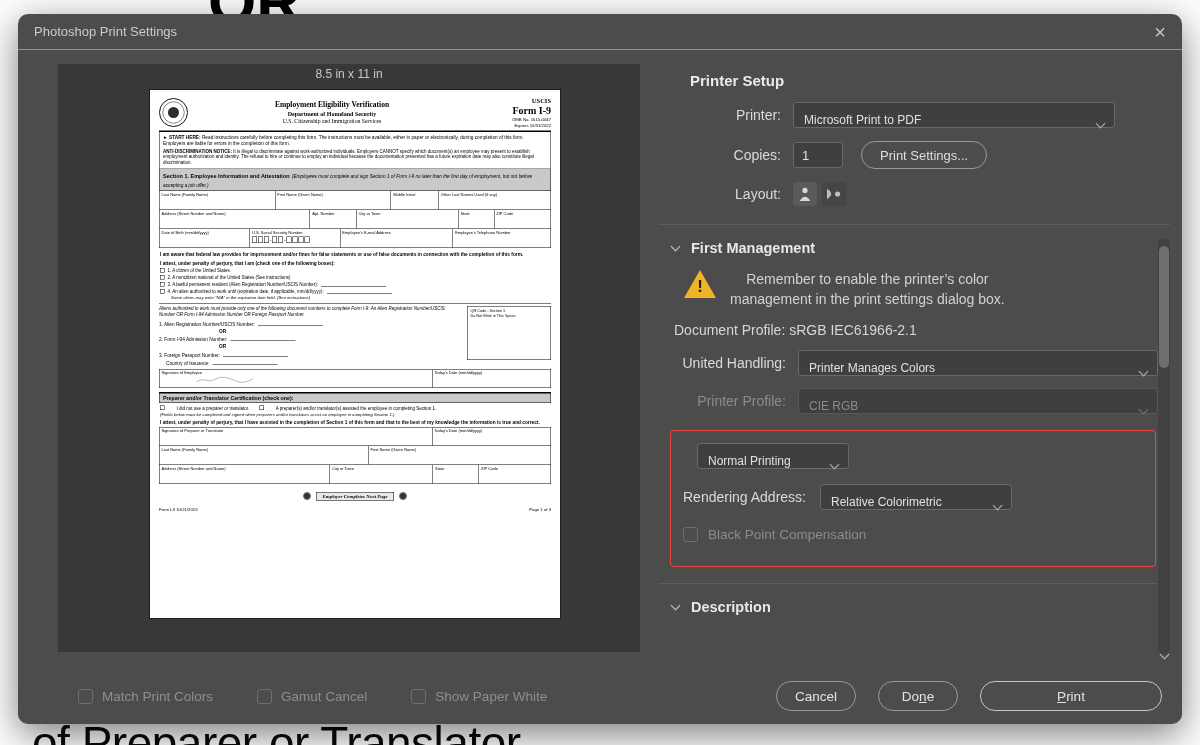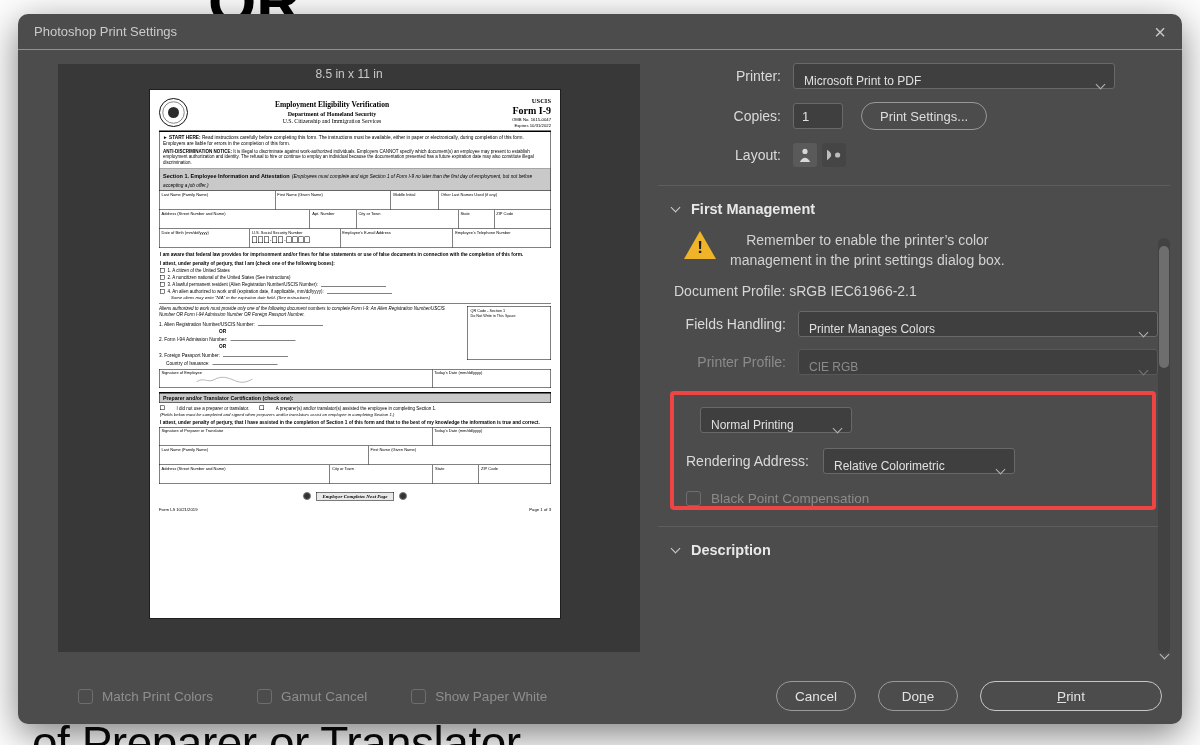--- a/index.html
+++ b/index.html
@@ -106,21 +106,21 @@
   .warnrow { display:flex; margin:14px 0 0 34px; gap:14px; align-items:flex-start; }
   .warn-tri { width:32px; height:28px; background:#f0b429; clip-path:polygon(50% 0,100% 100%,0 100%);
     position:relative; flex:none; }
   .warn-tri:after { content:"!"; position:absolute; left:0; right:0; bottom:1px; text-align:center;
     color:#1c1c1c; font-weight:700; font-size:17px; }
   .warn-text { font-size:14px; color:#d2d2d2; line-height:1.4;text-align:center; }
   .docprof { margin:13px 0 0 24px; font-size:14px; color:#d6d6d6; }
   .srow2 .lbl2 { width:136px; text-align:right; margin-right:12px; font-size:14px; color:#dadada; flex:none; }
   .srow2 { display:flex; align-items:center; margin-top:12px; }
   .srow2.disabled .lbl2 { color:#8b8b8b; }
-  .groupbox { margin:16px 0 0 20px; width:486px; border:4px solid #ef4444; border-radius:4px; padding:12px 12px 0; }
+  .groupbox { margin:16px 0 0 20px; width:486px; border:1px solid #ef4444; border-radius:4px; padding:12px 12px 24px; }
   .gb-row { display:flex; align-items:center; margin-top:15px; }
   .gb-row .lbl3 { font-size:14px; color:#dadada; margin-right:14px; }
   .cbx { width:15px; height:15px; border:1px solid #6e6e6e; border-radius:3px; background:transparent;
     display:inline-block; flex:none; }
   .gb-check { display:flex; align-items:center; gap:10px; margin-top:17px; color:#8b8b8b; font-size:13.5px; }
   .vscroll { position:absolute; right:12px; top:224px; height:416px; width:12px; background:#424242; border-radius:6px; }
   .vscroll .thumb { position:absolute; left:1px; right:1px; top:8px; height:122px; background:#6e6e6e; border-radius:5px; }
   .scroll-down { position:absolute; right:14px; bottom:62px; }
   .scroll-down .chev { border-color:#bdbdbd; }
 
@@ -306,20 +306,21 @@
           <span>Form I-9 10/21/2019</span>
           <span>Page 1 of 3</span>
         </div>
 
       </div>
     </div>
   </div>
 
   <div class="settings">
 
+    <div class="ps-heading">Printer Setup</div>
 
     <div class="srow">
       <span class="lbl">Printer:</span>
       <div class="dd" style="width:322px">
         <span>Microsoft Print to PDF</span>
         <span class="chev"></span>
       </div>
     </div>
 
     <div class="srow">
@@ -358,21 +359,21 @@
         <div>management in the print settings dialog box.</div>
       </div>
     </div>
 
     <div class="docprof">
       <span>Document Profile:</span>
       <span>sRGB IEC61966-2.1</span>
     </div>
 
     <div class="srow2">
-      <span class="lbl2">Fields Handling:</span>
+      <span class="lbl2">United Handling:</span>
       <div class="dd" style="width:360px">
         <span>Printer Manages Colors</span>
         <span class="chev"></span>
       </div>
     </div>
 
     <div class="srow2 disabled">
       <span class="lbl2">Printer Profile:</span>
       <div class="dd disabled" style="width:360px">
         <span>CIE RGB</span>

